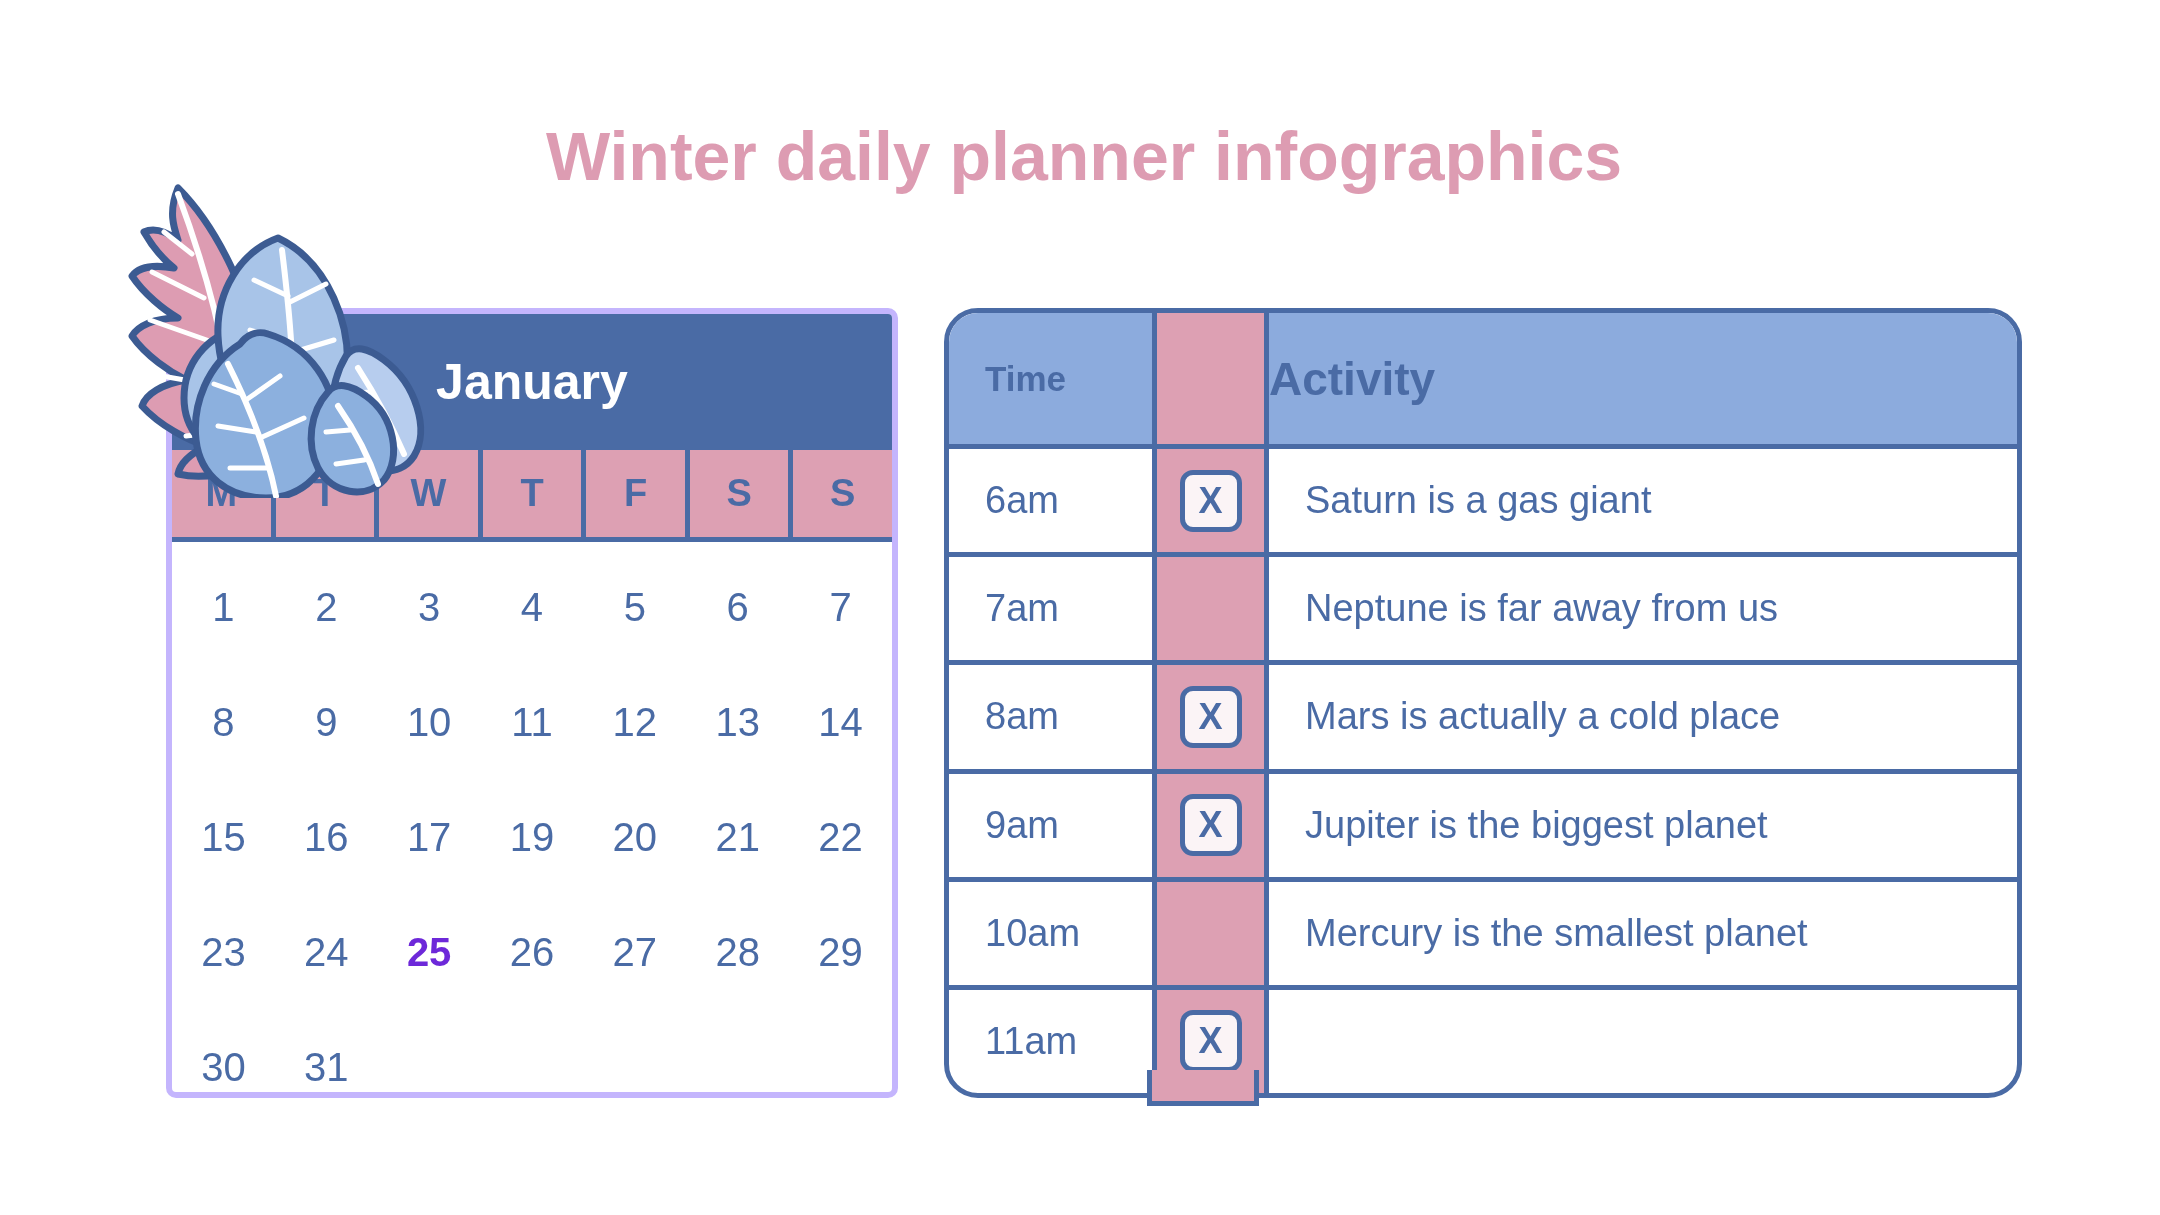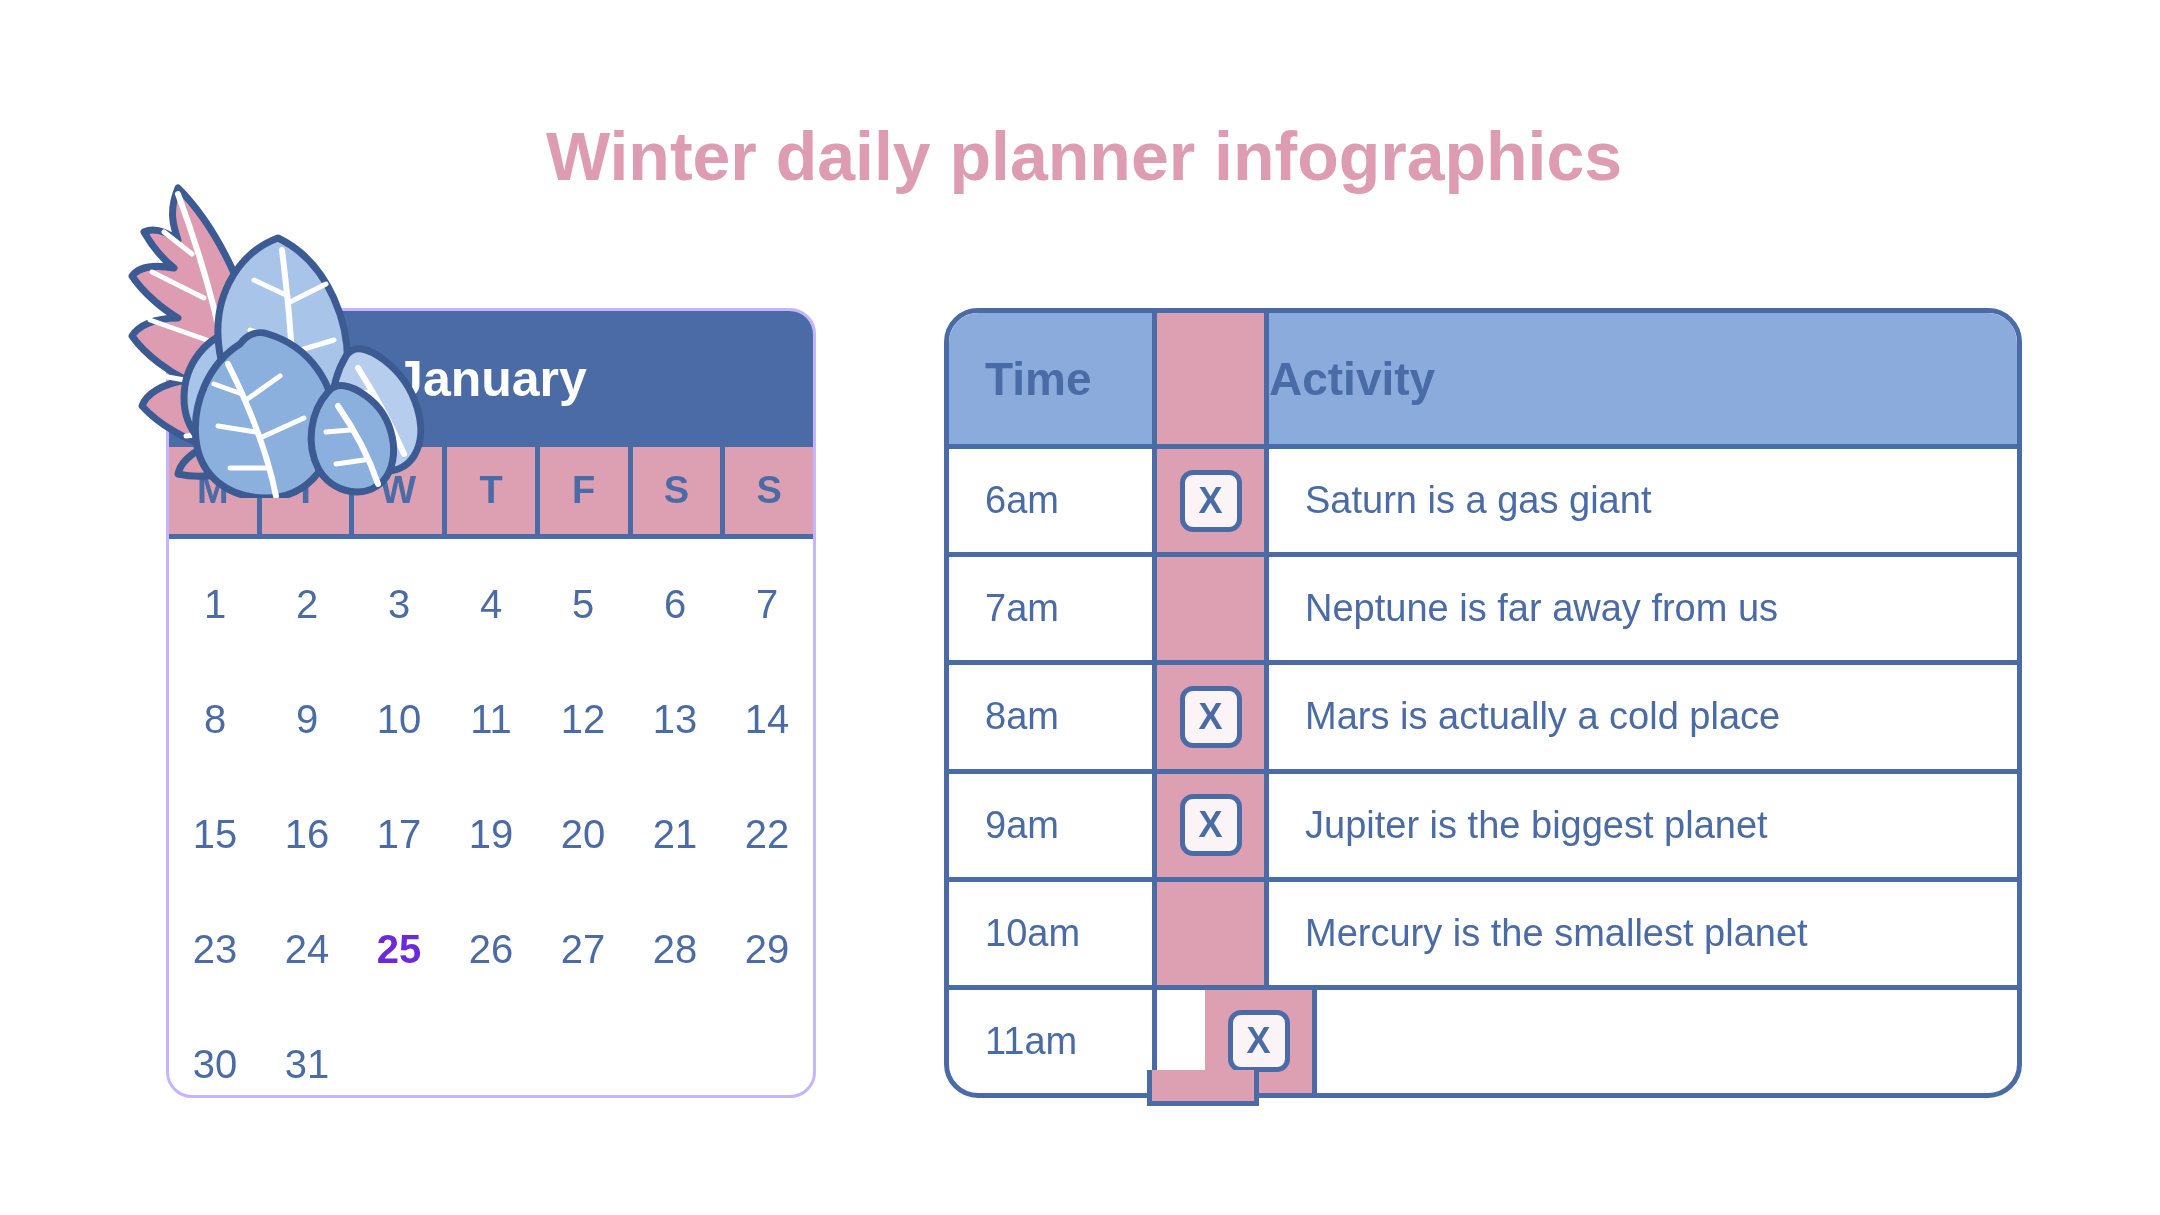--- a/index.html
+++ b/index.html
@@ -39,25 +39,25 @@
     height: 330px;
     z-index: 5;
     pointer-events: none;
   }
 
   
   .calendar-card {
     position: absolute;
     left: 166px;
     top: 308px;
-    width: 650px;
+    width: 732px;
     height: 790px;
     box-sizing: border-box;
-    border: 3px solid #c4b5fd;
-    border-radius: 26px;
+    border: 6px solid #c4b5fd;
+    border-radius: 10px;
     background: #ffffff;
     overflow: hidden;
     z-index: 2;
   }
   .calendar-month {
     height: 136px;
     background: #4a6ba5;
     color: #ffffff;
     font-size: 50px;
     font-weight: bold;
@@ -131,21 +131,21 @@
     border-bottom: 5px solid #4a6ba5;
     box-sizing: border-box;
   }
   .th-time {
     width: 208px;
     flex: 0 0 208px;
     display: flex;
     align-items: center;
     padding-left: 36px;
     box-sizing: border-box;
-    font-size: 46px;
+    font-size: 35px;
     font-weight: bold;
     color: #4a6ba5;
     border-right: 5px solid #4a6ba5;
   }
   .th-check {
     width: 112px;
     flex: 0 0 112px;
     background: #dda0b3;
     border-right: 5px solid #4a6ba5;
     box-sizing: border-box;
@@ -158,21 +158,21 @@
     font-size: 46px;
     font-weight: bold;
     color: #4a6ba5;
   }
   .tbl-row {
     display: flex;
     flex: 1 1 0;
     border-bottom: 5px solid #4a6ba5;
     box-sizing: border-box;
   }
-  .tbl-row:last-child { border-bottom: none; gap: 48px; }
+  .tbl-row:last-child { border-bottom: none; }
   .td-time {
     width: 208px;
     flex: 0 0 208px;
     display: flex;
     align-items: center;
     padding-left: 36px;
     box-sizing: border-box;
     font-size: 38px;
     color: #4a6ba5;
     border-right: 5px solid #4a6ba5;

